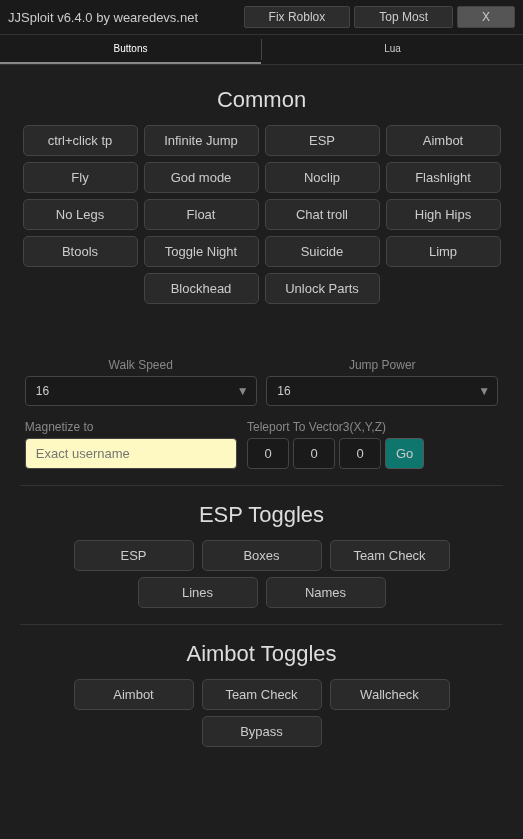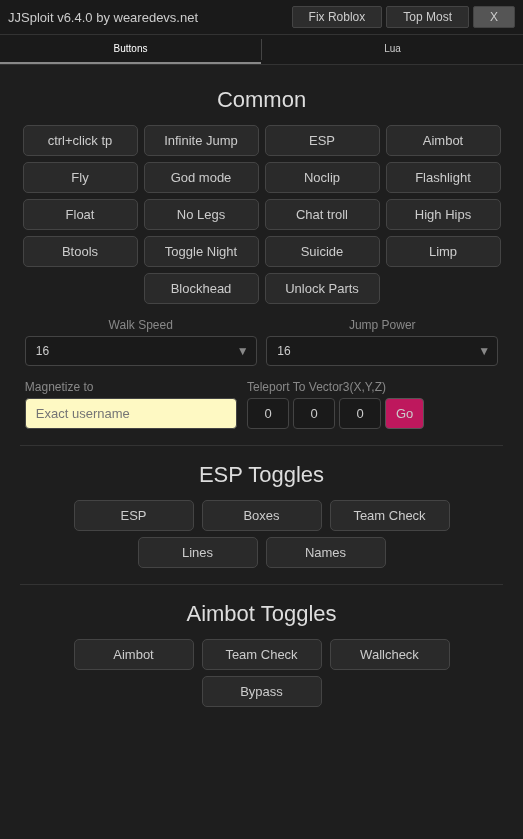--- a/index.html
+++ b/index.html
@@ -33,21 +33,21 @@
 
     .title-bar-right {
       display: flex;
       gap: 4px;
     }
 
     .title-btn {
       background: #2d2d2d;
       color: #cccccc;
       border: 1px solid #444;
-      padding: 3px 16px;
+      padding: 3px 24px;
       font-size: 12px;
       cursor: pointer;
       border-radius: 2px;
     }
 
     .title-btn.close {
       background: #555;
     }
 
     .tabs {
@@ -114,20 +114,21 @@
       display: flex;
       justify-content: space-around;
       margin: 14px 0 6px;
     }
 
     .control-group {
       display: flex;
       flex-direction: column;
       align-items: center;
       width: 48%;
+      margin-top: 40px;
     }
 
     .control-label {
       font-size: 12px;
       color: #888888;
       margin-bottom: 4px;
     }
 
     .select-wrapper {
       position: relative;
@@ -205,21 +206,21 @@
       color: #cccccc;
       border: 1px solid #444;
       padding: 7px 6px;
       font-size: 13px;
       border-radius: 4px;
       width: 42px;
       text-align: center;
     }
 
     .go-btn {
-      background: #be185d;
+      background: #0f766e;
       color: #cccccc;
       border: 1px solid #555;
       padding: 7px 10px;
       font-size: 13px;
       border-radius: 4px;
       cursor: pointer;
     }
 
     .divider {
       border: none;
@@ -275,22 +276,22 @@
 
   <div class="btn-grid">
     <button class="game-btn">ctrl+click tp</button>
     <button class="game-btn">Infinite Jump</button>
     <button class="game-btn">ESP</button>
     <button class="game-btn">Aimbot</button>
     <button class="game-btn">Fly</button>
     <button class="game-btn">God mode</button>
     <button class="game-btn">Noclip</button>
     <button class="game-btn">Flashlight</button>
+    <button class="game-btn">No Legs</button>
     <button class="game-btn">Float</button>
-    <button class="game-btn">No Legs</button>
     <button class="game-btn">Chat troll</button>
     <button class="game-btn">High Hips</button>
     <button class="game-btn">Btools</button>
     <button class="game-btn">Toggle Night</button>
     <button class="game-btn">Suicide</button>
     <button class="game-btn">Limp</button>
     <button class="game-btn">Blockhead</button>
     <button class="game-btn">Unlock Parts</button>
   </div>
 

